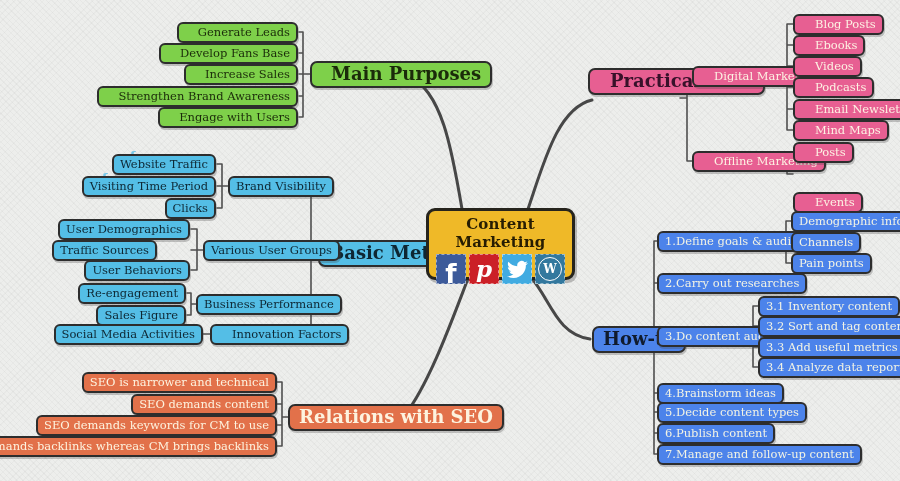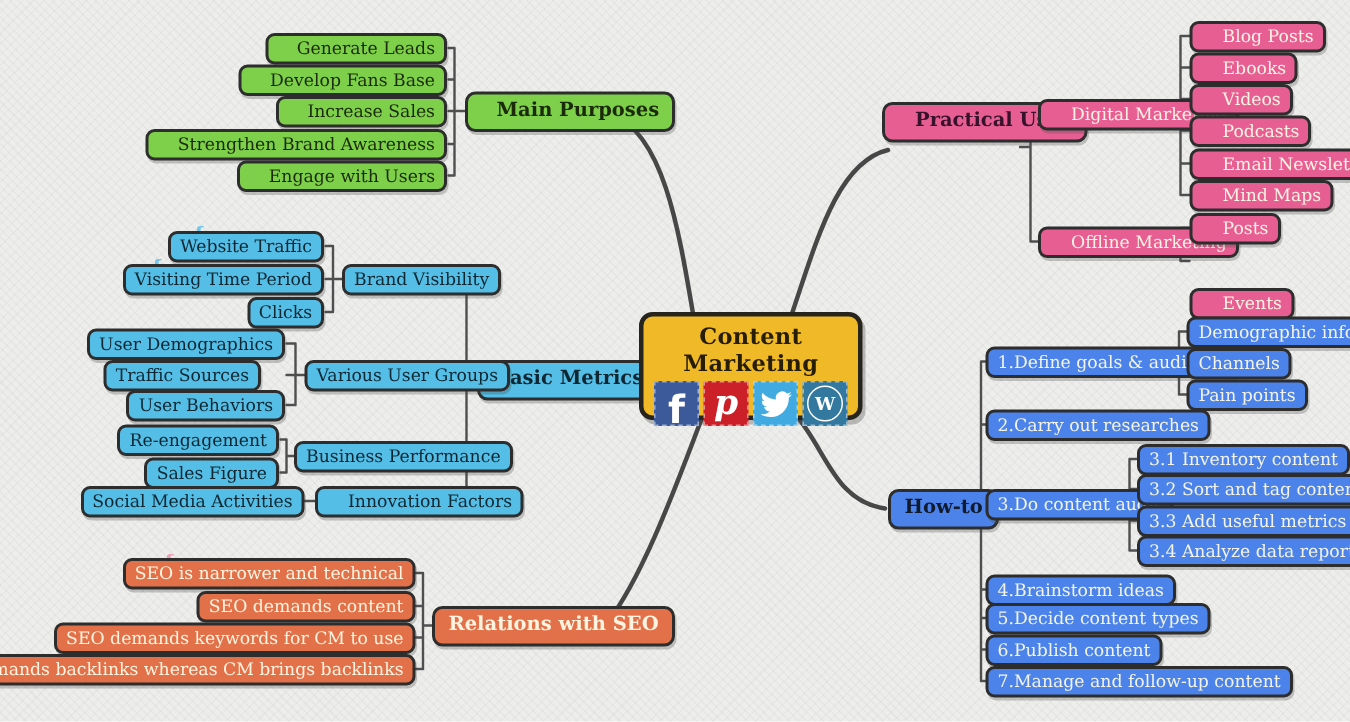--- a/index.html
+++ b/index.html
@@ -14,21 +14,21 @@
   #links{position:absolute;left:0;top:0;width:900px;height:481px;}
   .main-curve{fill:none;stroke:#474747;stroke-width:3;stroke-linecap:round;}
   .thin-link{fill:none;stroke:#4f4f4f;stroke-width:1.6;stroke-linecap:round;}
   .node{
     position:absolute;white-space:nowrap;
     font-size:11.5px;line-height:14px;
     padding:1px 6px 2px;border:2px solid #2d2d2d;border-radius:6px;
     box-shadow:1px 2px 0 rgba(70,70,70,.28);
     text-align:center;
   }
-  .parent{font-weight:bold;font-size:13px;line-height:16px;padding:3px 9px 4px;border-radius:7px;}
+  .parent{font-weight:bold;font-size:18px;line-height:16px;padding:3px 9px 4px;border-radius:7px;}
   .green{background:#7ed04a;color:#1b2b0a;padding-left:19px;}
   .pink{background:#e75f92;color:#fdf2e3;padding-left:20px;}
   .pink.dark{color:#38112a;}
   .lblue{background:#54bee6;color:#0e2733;}
   .blue{background:#4c83ea;color:#f2f3e4;}
   .blue.dark{color:#101b2e;}
   .orange{background:#e2714a;color:#fdf3df;}
   .center-node{
     position:absolute;left:426px;top:208px;width:143px;height:66px;
     background:#efb928;border:3px solid #26241d;border-radius:9px;
@@ -106,21 +106,21 @@
   <div class="node pink" style="left:793px;top:142px;">Posts</div>
   <div class="node pink" style="left:793px;top:164px;margin-top:28px;">Events</div>
 
   <div class="node lblue parent" style="left:318px;top:240px;">Basic Metrics</div>
   <div class="node lblue" style="left:228px;top:176px;">Brand Visibility</div>
   <div class="node lblue" style="right:684px;top:154px;">Website Traffic</div>
   <div class="node lblue" style="right:684px;top:176px;">Visiting Time Period</div>
   <div class="node lblue" style="right:684px;top:198px;">Clicks</div>
   <div class="node lblue" style="left:203px;top:240px;">Various User Groups</div>
   <div class="node lblue" style="right:710px;top:219px;">User Demographics</div>
-  <div class="node lblue" style="right:726px;top:240px;">Traffic Sources</div>
+  <div class="node lblue" style="right:743px;top:240px;">Traffic Sources</div>
   <div class="node lblue" style="right:710px;top:260px;">User Behaviors</div>
   <div class="node lblue" style="left:196px;top:294px;">Business Performance</div>
   <div class="node lblue" style="right:714px;top:283px;">Re-engagement</div>
   <div class="node lblue" style="right:714px;top:305px;">Sales Figure</div>
   <div class="node lblue" style="left:210px;top:324px;padding-left:20px;">Innovation Factors</div>
   <div class="node lblue" style="right:697px;top:324px;">Social Media Activities</div>
 
   <div class="node blue parent dark" style="left:592px;top:326px;">How-to</div>
   <div class="node blue" style="left:657px;top:231px;">1.Define goals &amp; audience</div>
   <div class="node blue" style="left:791px;top:211px;">Demographic info</div>

